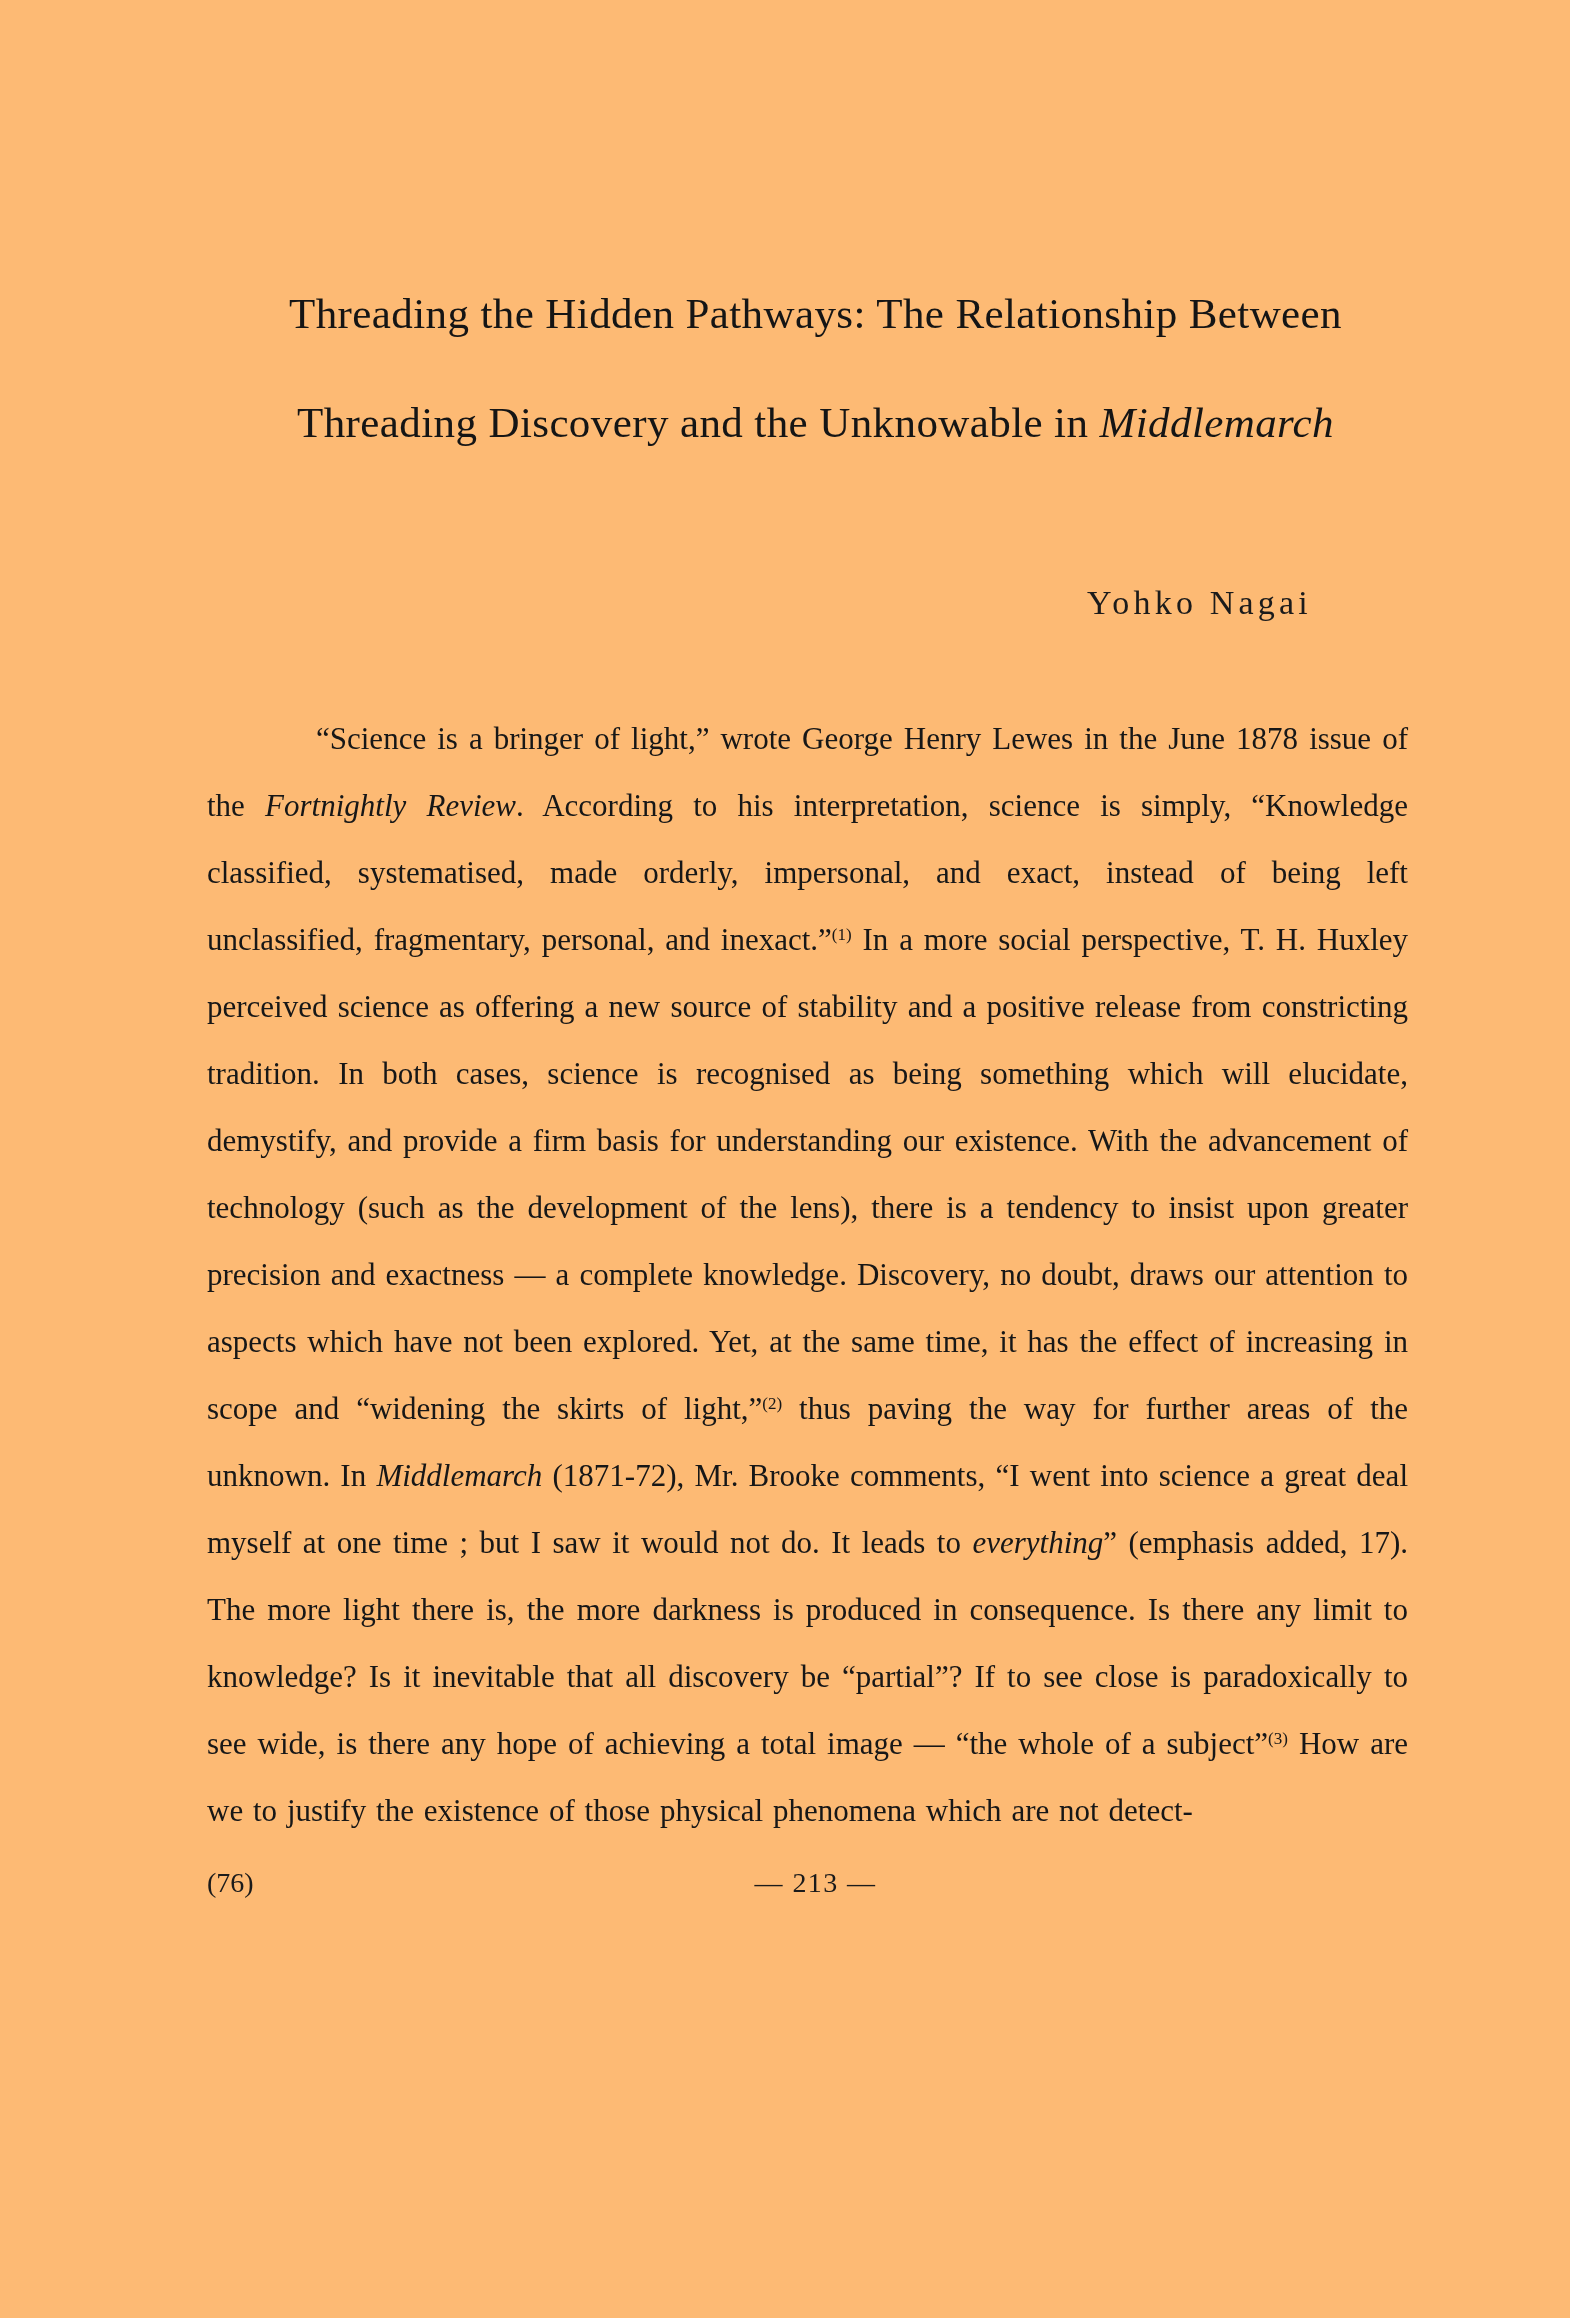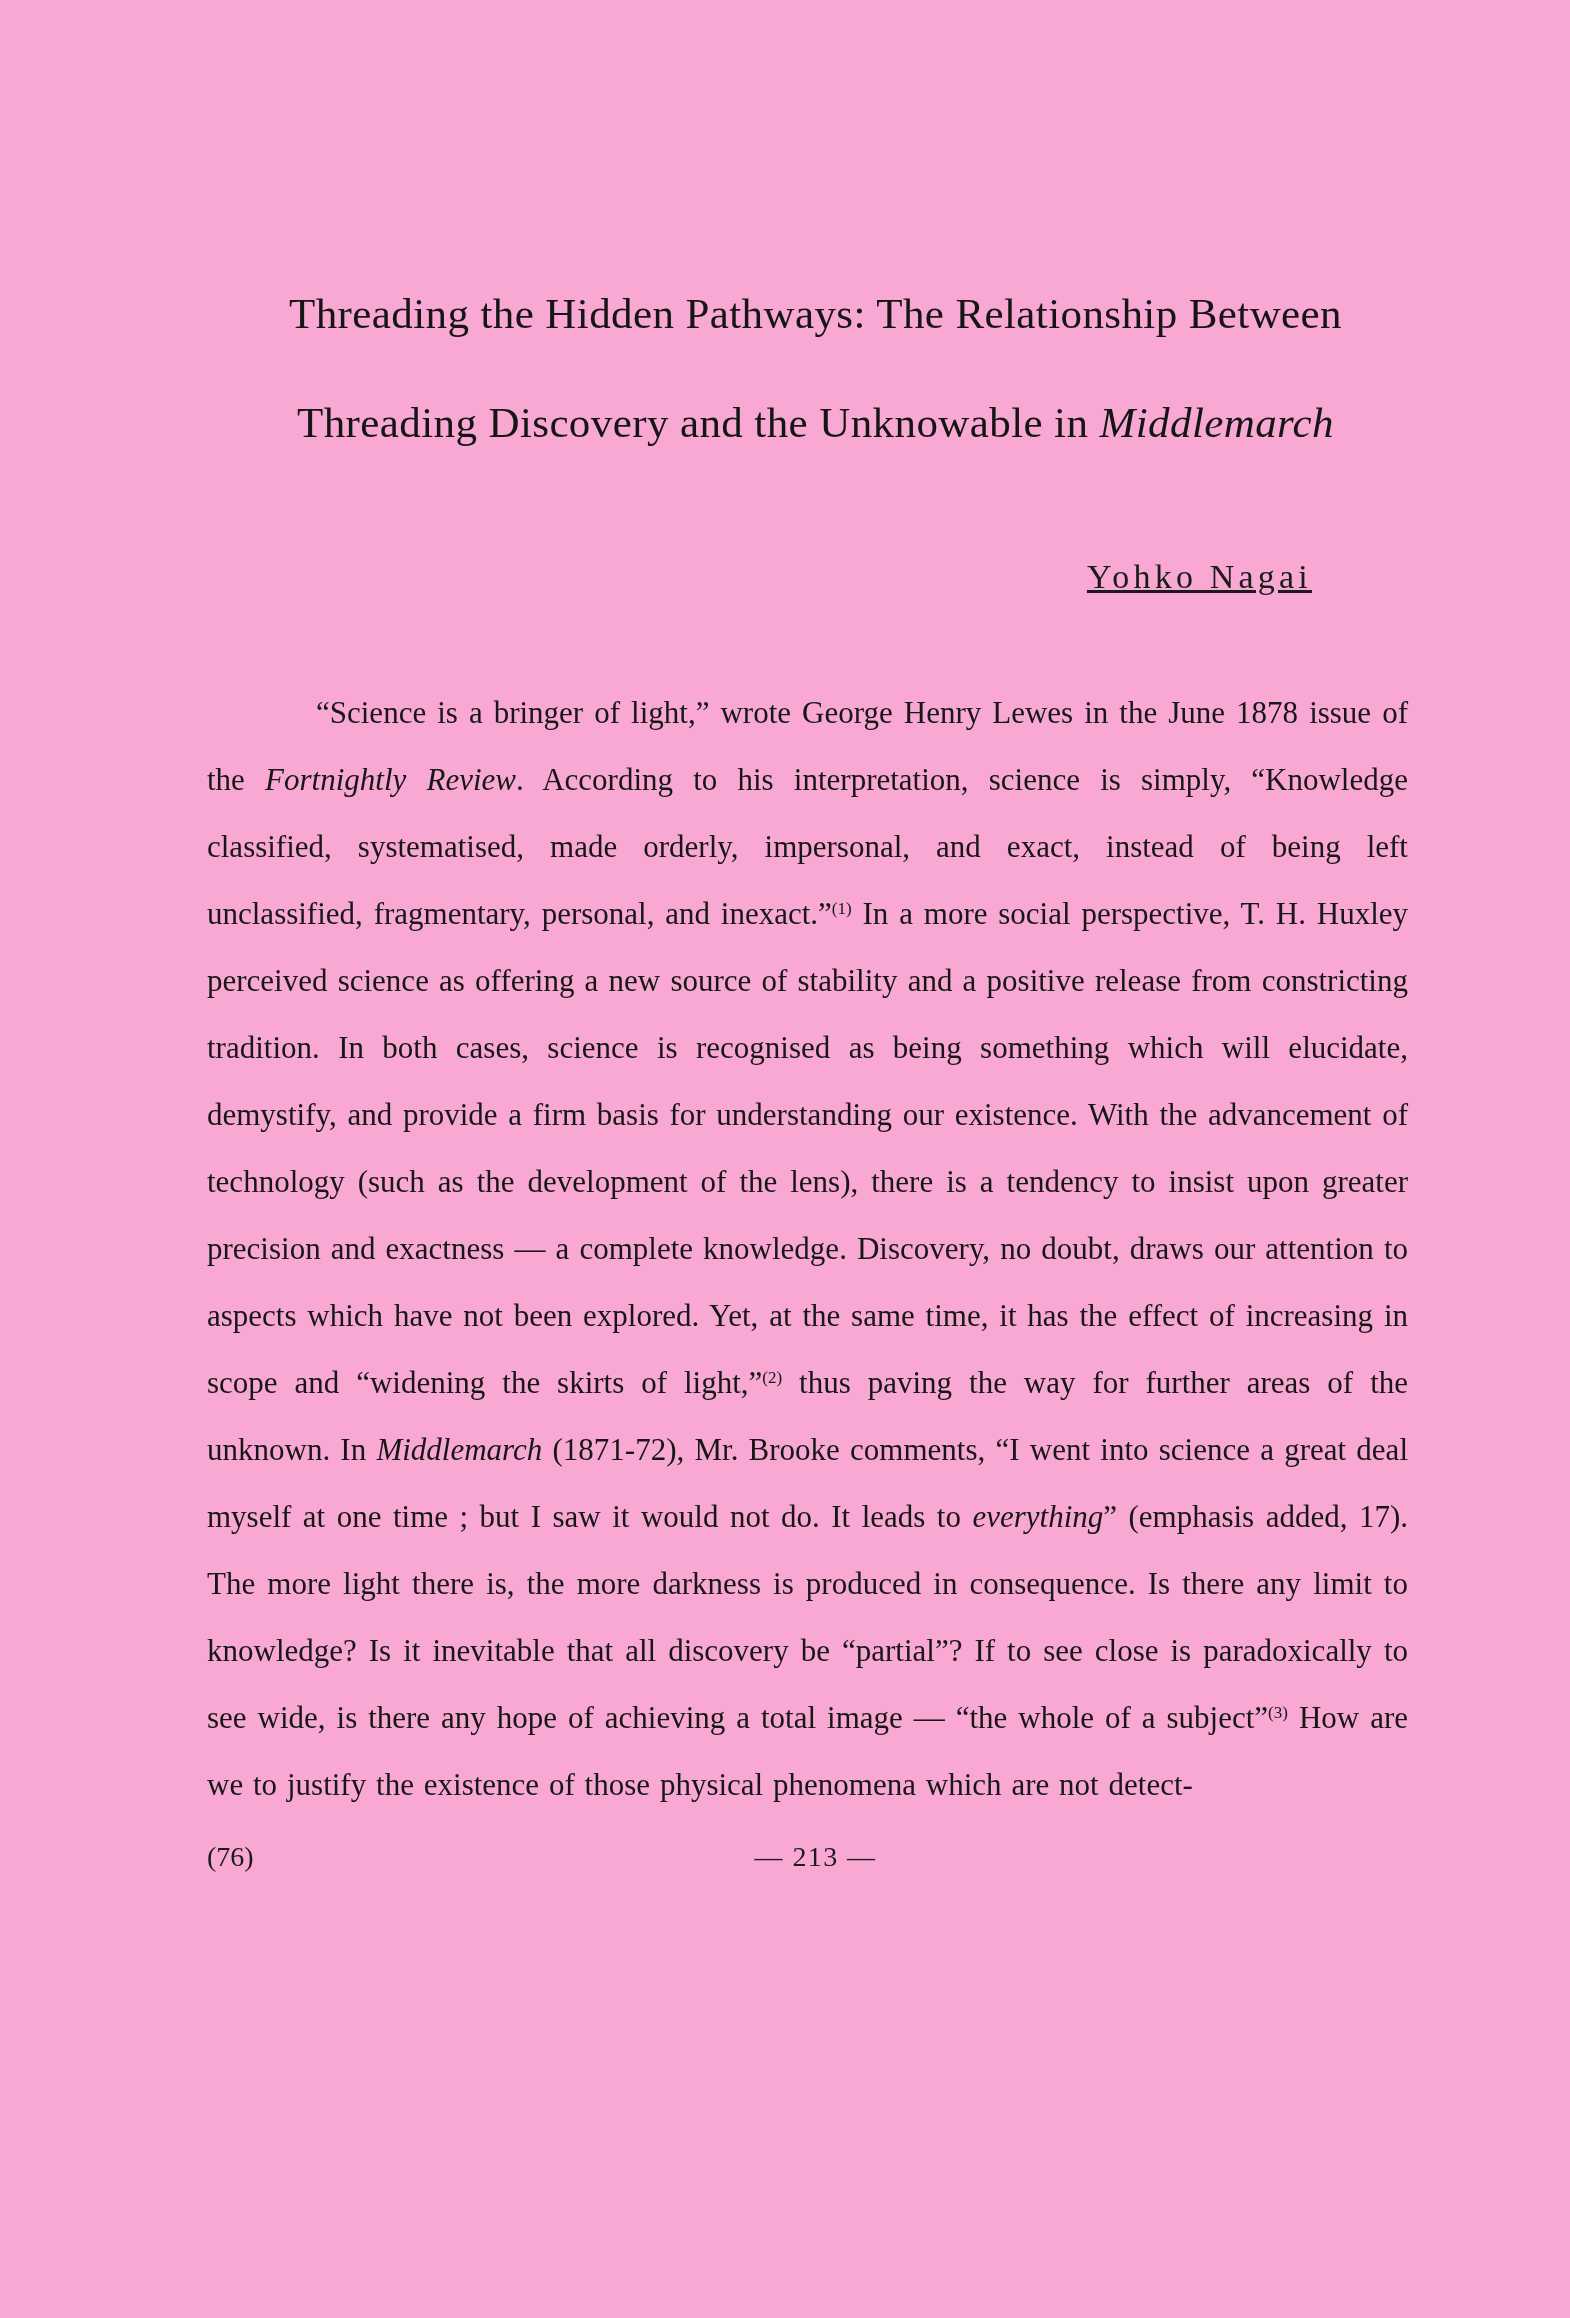--- a/index.html
+++ b/index.html
@@ -4,48 +4,47 @@
 <style>
   html, body {
     margin: 0;
     padding: 0;
     background: #fcfcfa;
   }
   .page {
     position: relative;
     width: 1571px;
     height: 2319px;
-    background: #f9a8d4;
+    background: #fdba74;
     font-family: "Liberation Serif", "DejaVu Serif", serif;
     color: #1a1a1a;
     box-sizing: border-box;
     padding: 259px 147px 0 207px;
     overflow: hidden;
   }
   .content {
     width: 1217px;
   }
   .title {
     margin: 0;
     font-size: 43px;
     font-weight: normal;
     text-align: center;
     line-height: 109px;
     letter-spacing: 0.4px;
     color: #151515;
   }
   .author {
-    margin-top: 79px;
+    margin-top: 105px;
     padding-right: 112px;
     text-align: right;
     font-size: 34px;
     letter-spacing: 4.2px;
     line-height: 42px;
     color: #1b1b1b;
-    text-decoration: underline;
   }
   .body-text {
     margin: 81px 16px 0 0;
     font-size: 31px;
     line-height: 67px;
     text-align: justify;
     text-indent: 109px;
     word-spacing: 2.1px;
     color: #171717;
   }

